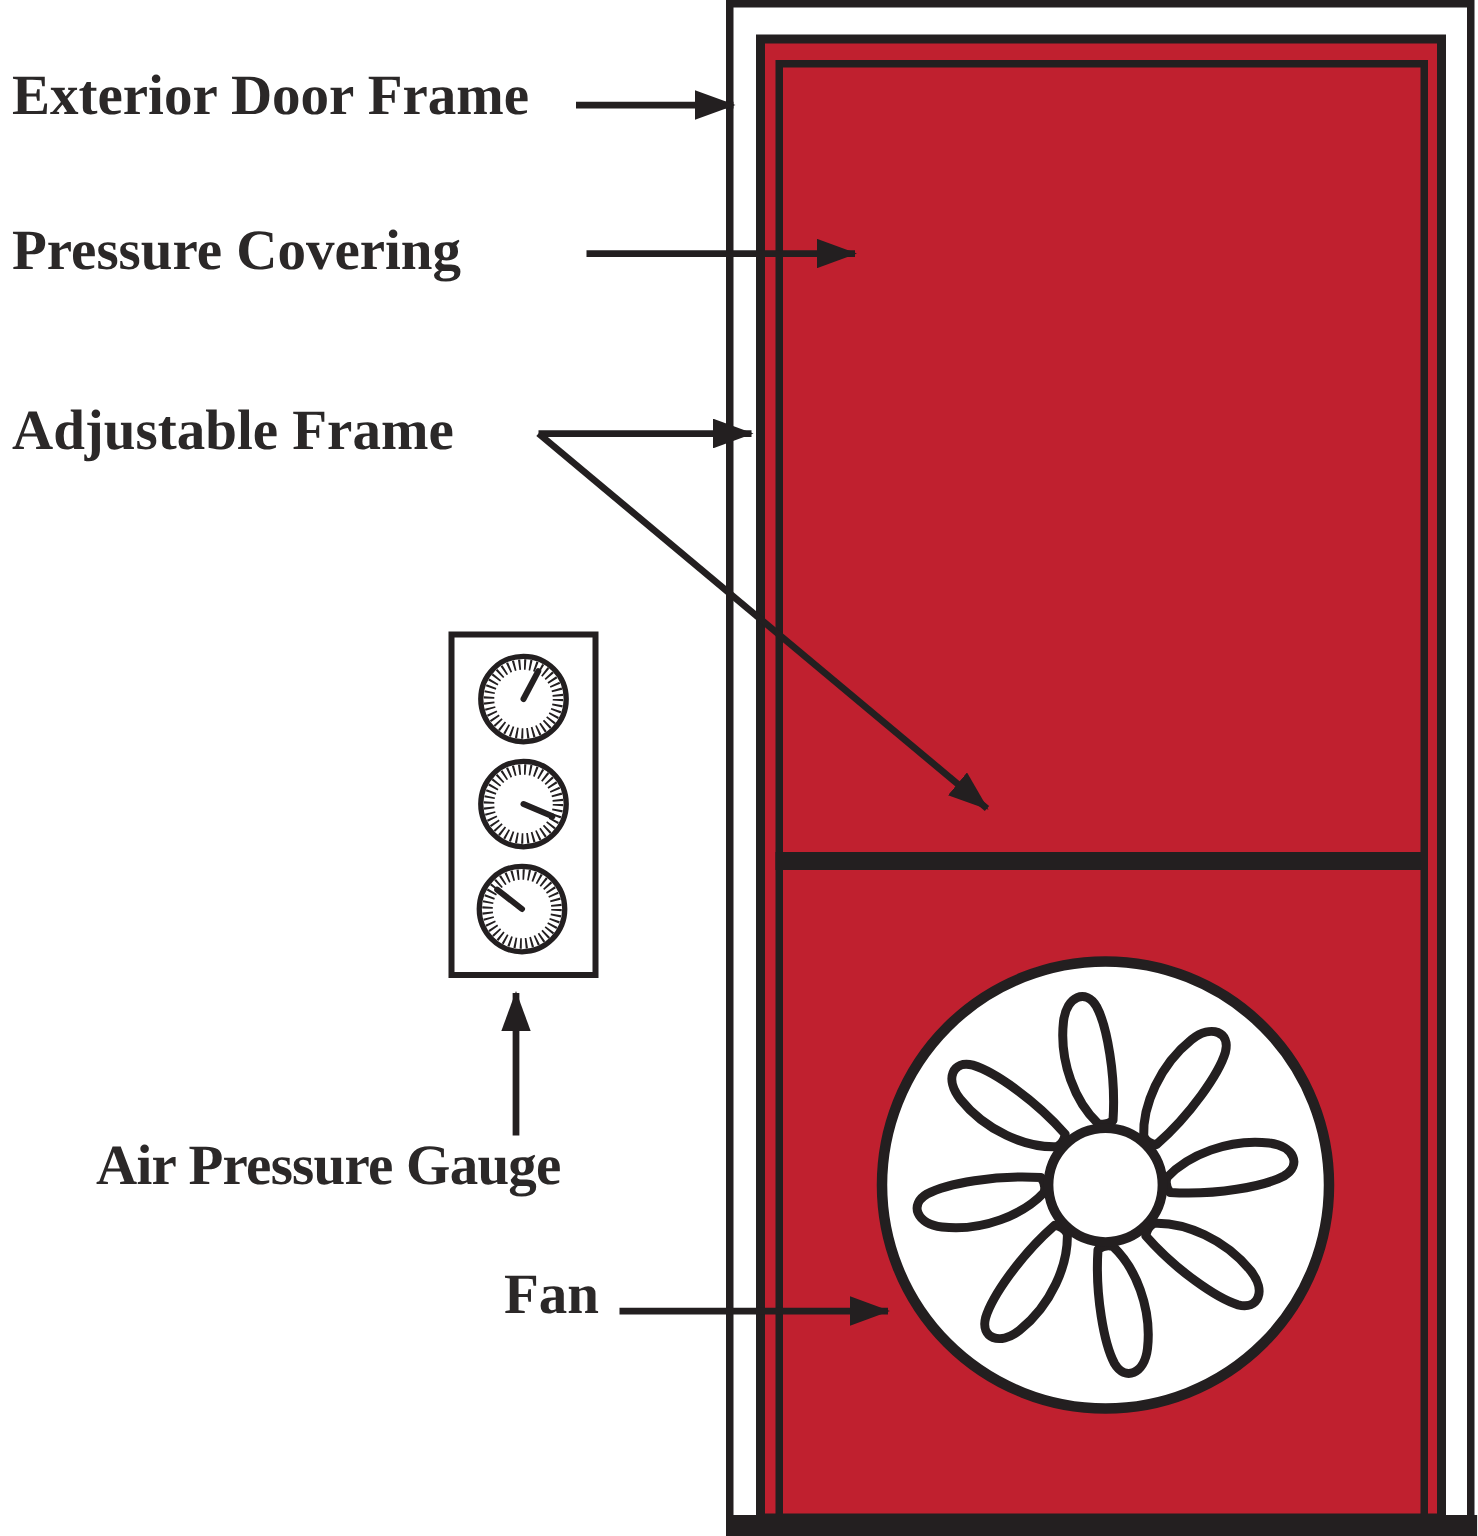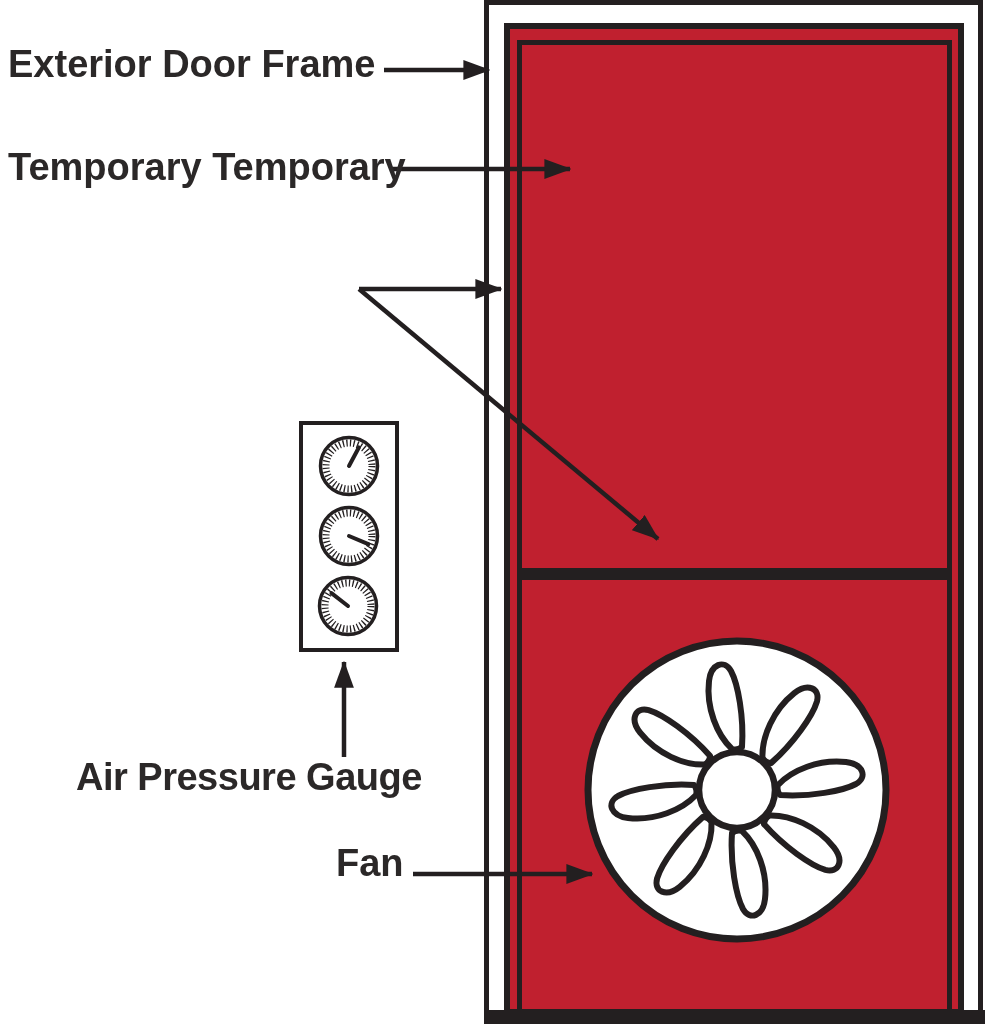--- a/index.html
+++ b/index.html
@@ -5,21 +5,21 @@
   :root{
     --covering-red:#C0202F;
     --line-black:#231F20;
     --label-text:#2B2828;
     --background:#FFFFFF;
   }
   html,body{margin:0;padding:0;background:#fff;}
   .stage{
     position:relative;width:985px;height:1024px;
     background:var(--background);
-    font-family:Liberation Sans, sans-serif;
+    font-family:Liberation Serif, serif;
     overflow:hidden;
   }
   svg.diagram{position:absolute;left:0;top:0;}
   .label{
     position:absolute;font-weight:700;font-size:38px;line-height:38px;
     color:var(--label-text);white-space:nowrap;letter-spacing:0;
   }
   .label.tight{letter-spacing:-0.5px;}
   
   .frame-outer{fill:#fff;stroke:var(--line-black);stroke-width:5;}
@@ -98,20 +98,21 @@
       <path class="arrow" d="M391,169 H570" marker-end="url(#arrowhead)"></path>
       <path class="arrow" d="M359,289 H501" marker-end="url(#arrowhead)"></path>
       <path class="arrow" d="M359,289 L658,539" marker-end="url(#arrowhead)"></path>
       <path class="arrow" d="M344,757 V662" marker-end="url(#arrowhead)"></path>
       <path class="arrow" d="M413,874 H592" marker-end="url(#arrowhead)"></path>
     </g>
   </svg>
 
   <div class="label" style="left:8px;top:45px;">Exterior Door Frame</div>
 
-  <div class="label" style="left:8px;top:148px;">Temporary Temporary</div>
+  <div class="label" style="left:8px;top:148px;">Pressure Covering</div>
 
+  <div class="label" style="left:8px;top:268px;">Adjustable Frame</div>
 
-  <div class="label tight" style="left:76px;top:758px;">Air Pressure Gauge</div>
+  <div class="label tight" style="left:64px;top:758px;">Air Pressure Gauge</div>
 
   <div class="label" style="left:336px;top:844px;">Fan</div>
 
 </div>
 
 </body></html>

